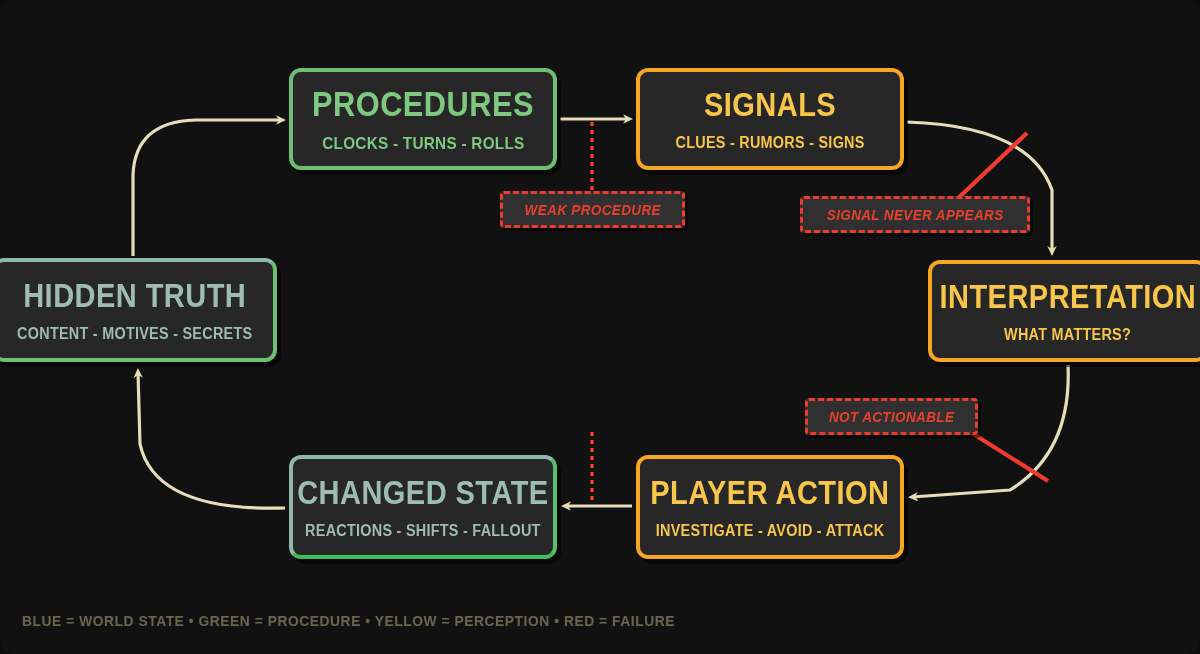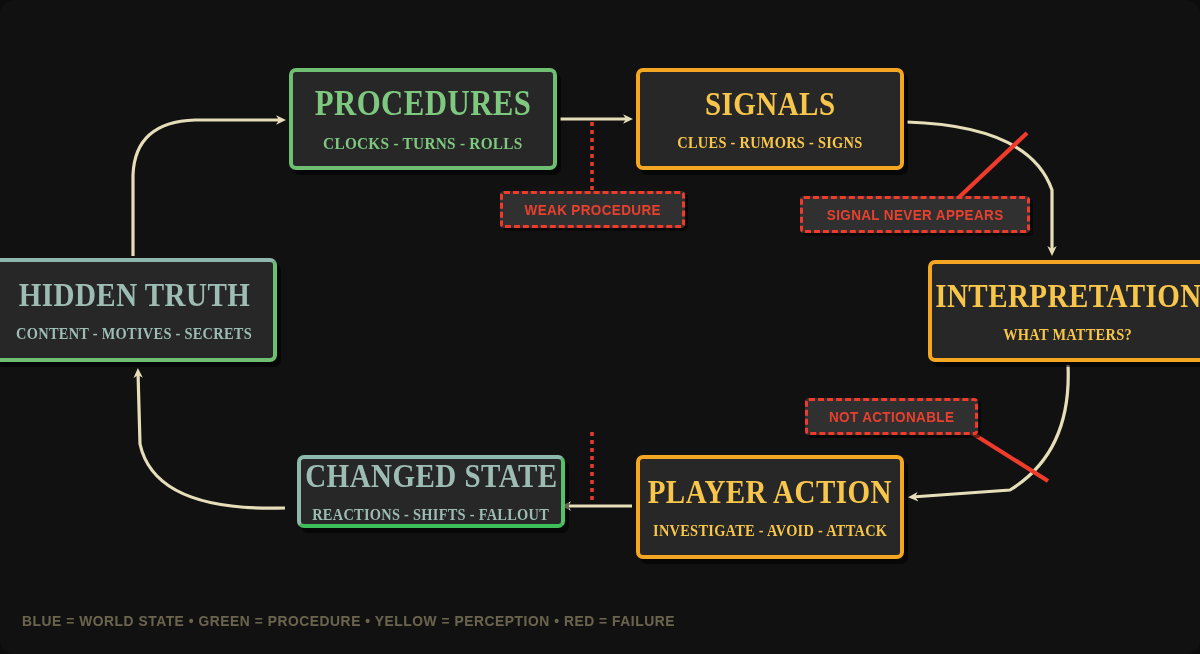--- a/index.html
+++ b/index.html
@@ -38,23 +38,22 @@
   .node {
     position: absolute;
     background: #272727;
     z-index: 3;
     display: flex;
     flex-direction: column;
     align-items: center;
     justify-content: center;
     border-style: solid;
     border-width: 4px;
-    border-radius: 7px;
+    border-radius: 12px;
     box-shadow: 4px 5px 0 rgba(0,0,0,0.55);
-    font-family: Liberation Serif, serif;
   }
 
   .node .title {
     font-weight: 700;
     font-stretch: condensed;
     letter-spacing: 0.5px;
     line-height: 1;
     text-transform: uppercase;
     transform: scaleX(0.88);
     white-space: nowrap;
@@ -97,23 +96,23 @@
   #node-interpretation { left: 928px; top: 260px; width: 280px; height: 102px; }
   #node-interpretation .title { font-size: 33px; margin-bottom: 14px; }
   #node-interpretation .sub   { font-size: 16px; }
 
   #node-hidden-truth { left: -8px;  top: 258px; width: 285px; height: 104px;
                        border-top-color:#8fb8ad; border-left-color:#8fb8ad;
                        border-right-color:#6fbf73; border-bottom-color:#6fbf73; }
   #node-hidden-truth .title { font-size: 33px; margin-bottom: 14px; }
   #node-hidden-truth .sub   { font-size: 16px; }
 
-  #node-changed-state { left: 289px; top: 455px; width: 268px; height: 73px;
+  #node-changed-state { left: 289px; top: 455px; width: 268px; height: 104px;
                        border-top-color:#8fb8ad; border-left-color:#8fb8ad;
-                       border-right-color:#58c06a; border-bottom-color:#3fbf5a;margin-left:8px; }
+                       border-right-color:#58c06a; border-bottom-color:#3fbf5a; }
   #node-changed-state .title { font-size: 33px; margin-bottom: 14px; }
   #node-changed-state .sub   { font-size: 16px; }
 
   #node-player-action { left: 636px; top: 455px; width: 268px; height: 104px; align-items: center; }
   #node-player-action .title { font-size: 33px; margin-bottom: 14px; }
   #node-player-action .sub   { font-size: 16px; }
 
   
   .failure {
     position: absolute;
@@ -126,20 +125,21 @@
     font-weight: 700;
     font-stretch: condensed;
     letter-spacing: 0.4px;
     text-transform: uppercase;
     white-space: nowrap;
     display: flex;
     align-items: center;
     justify-content: center;
     padding: 7px 14px;
     box-shadow: 3px 3px 0 rgba(0,0,0,0.5);
+    font-style: italic;
   }
   .failure span { transform: scaleX(0.9); display: inline-block; }
 
   #fail-weak-procedure   { left: 500px; top: 191px; }
   #fail-signal-never     { left: 800px; top: 196px; padding-left: 14px; }
   #fail-no-consequence   { left: 480px; top: 397px; }
   #fail-not-actionable   { left: 805px; top: 398px; }
 
   
   #legend {

